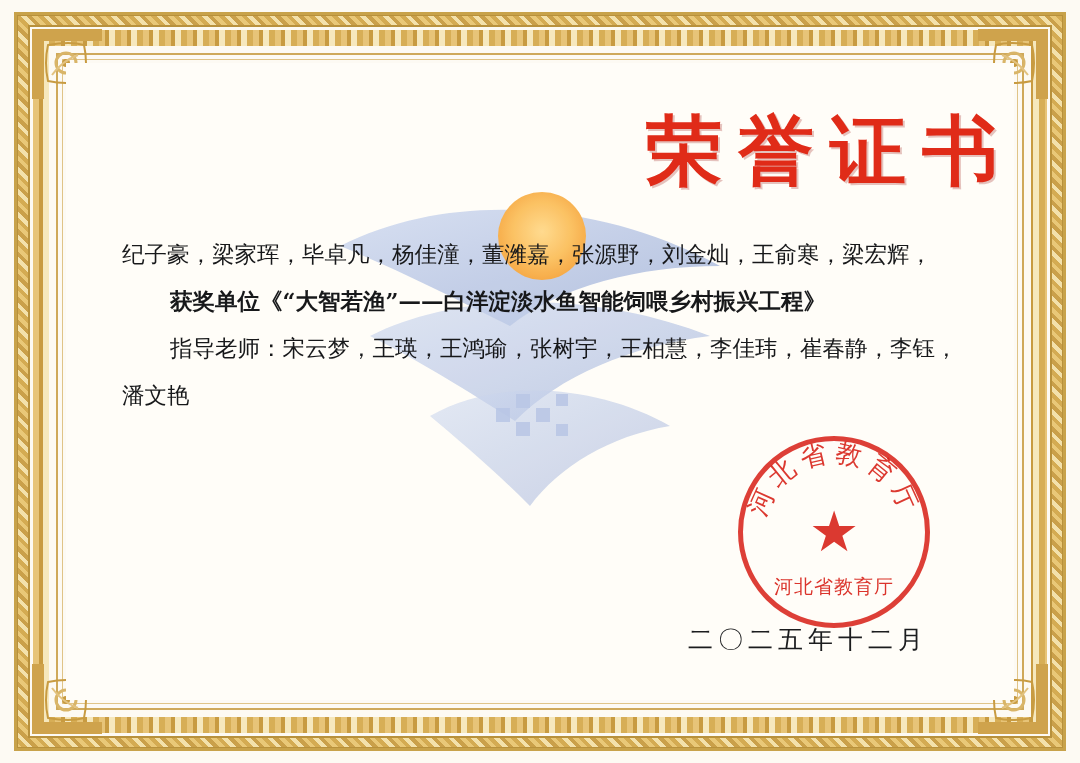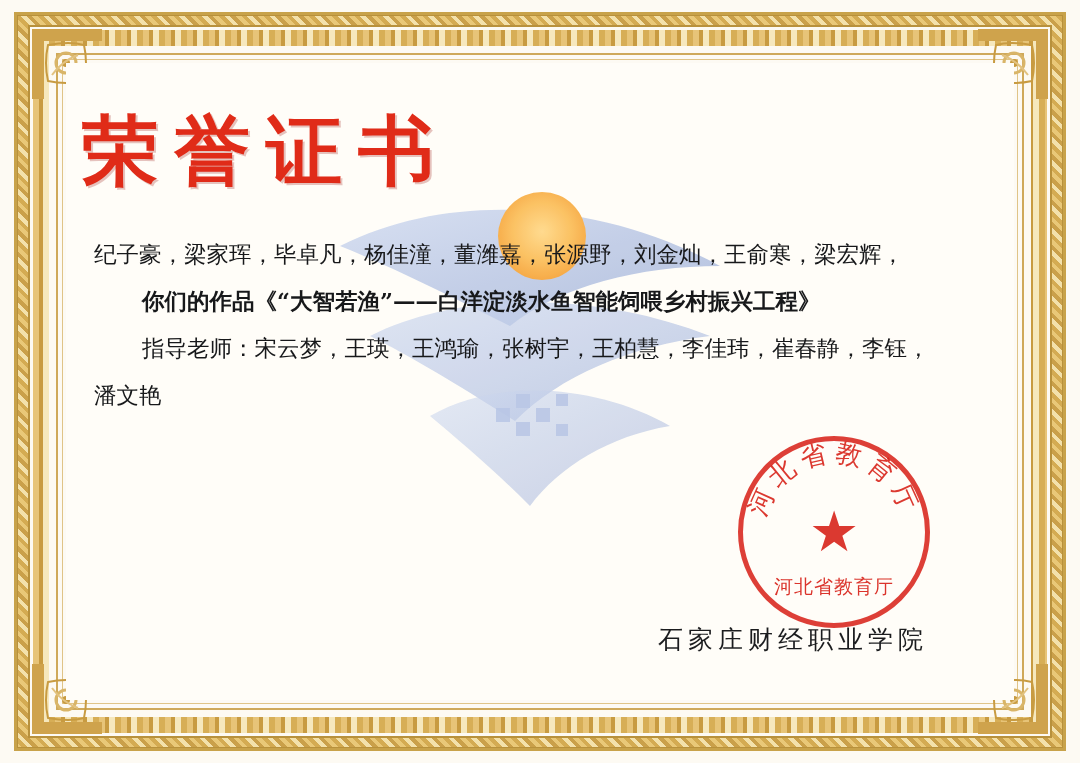--- a/index.html
+++ b/index.html
@@ -120,34 +120,34 @@
     opacity: 0.95;
     pointer-events: none;
   }
 
   
   .title {
     position: absolute;
     left: 0;
     right: 0;
     top: 38px;
-    text-align: left;
+    text-align: right;
     font-family: "DejaVu Serif", "Liberation Serif", serif;
     font-weight: bold;
     font-size: 76px;
     letter-spacing: 16px;
     text-indent: 16px;
     color: #e02b18;
     text-shadow: 2px 2px 0 rgba(150,20,10,0.25);
   }
 
   
   .body-text {
     position: absolute;
-    left: 28px;
+    left: 56px;
     right: 40px;
     top: 168px;
     font-size: 22.5px;
     line-height: 47px;
     color: #17181a;
     font-family: "DejaVu Serif", "Liberation Serif", serif;
   }
   .line { white-space: nowrap; }
   .line.indent { text-indent: 48px; }
   .em-work { font-weight: bold; }
@@ -279,37 +279,37 @@
         <rect x="206" y="276" width="14" height="14"></rect>
         <rect x="246" y="248" width="12" height="12"></rect>
         <rect x="246" y="278" width="12" height="12"></rect>
       </g>
     </svg>
 
     <div class="title">荣誉证书</div>
 
     <div class="body-text">
       <div class="line">纪子豪，梁家珲，毕卓凡，杨佳潼，董潍嘉，张源野，刘金灿，王俞寒，梁宏辉，</div>
-      <div class="line indent em-work">你们的作品《“大智若渔”——白洋淀淡水鱼智能饲喂乡村振兴工程》</div>
+      <div class="line indent em-work">获奖单位《“大智若渔”——白洋淀淡水鱼智能饲喂乡村振兴工程》</div>
       <div class="line indent">
         <span>指导老师：</span><span>宋云梦，王瑛，王鸿瑜，张树宇，王柏慧，李佳玮，崔春静，李钰，</span>
       </div>
       <div class="line">潘文艳</div>
     </div>
 
     <div class="seal">
       <div class="seal-ring"></div>
       <svg class="seal-arc" viewBox="0 0 192 192">
         <defs>
           <path id="arcPath" d="M 26 96 A 70 70 0 0 1 166 96"></path>
         </defs>
         <text font-size="26" fill="#d8241b" font-family="'DejaVu Serif','Liberation Serif',serif" letter-spacing="6">
           <textPath href="#arcPath" startOffset="50%" text-anchor="middle">河北省教育厅</textPath>
         </text>
       </svg>
       <div class="seal-star">★</div>
       <div class="seal-text">河北省教育厅</div>
     </div>
 
-    <div class="date">石家庄财经职业学院</div>
+    <div class="date">二〇二五年十二月</div>
 
   </div>
 </div>
 
 </body></html>

